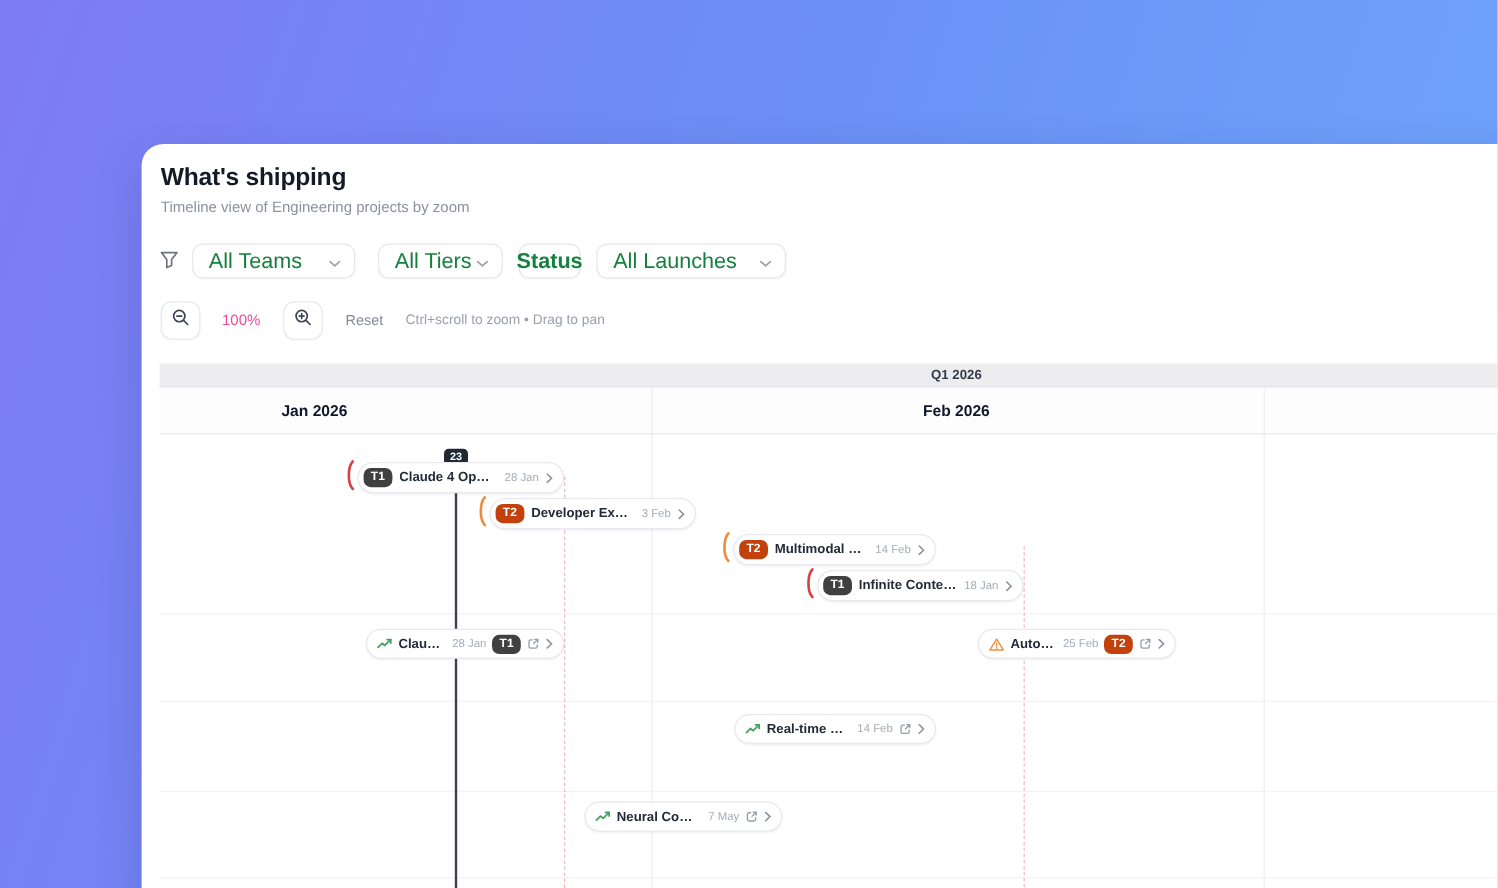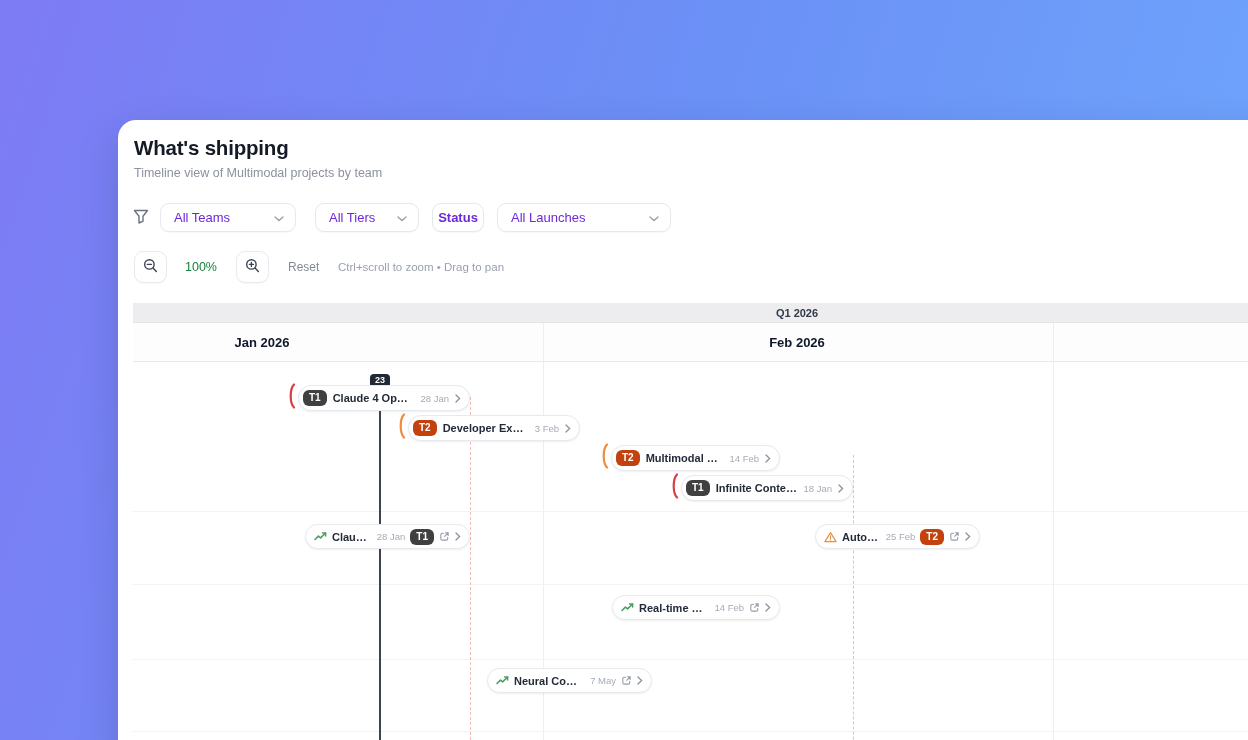--- a/index.html
+++ b/index.html
@@ -16,36 +16,36 @@
   }
   .page-title { position:absolute; left:16px; top:16px; font-size:20.5px; font-weight:700; color:#151b26; letter-spacing:-.2px; }
   .page-subtitle { position:absolute; left:16px; top:46px; font-size:12.5px; color:#8b919d; }
 
   
   .funnel { position:absolute; left:15px; top:89px; }
   .filter-btn {
     position:absolute; top:83px; height:29px; background:#fff;
     border:1px solid #e6e8ed; border-radius:9px;
     display:flex; align-items:center; justify-content:space-between;
-    padding:0 11px 0 13px; font-size:13px; color:#6d28d9; font-weight:500;
+    padding:0 11px 0 13px; font-size:18px; color:#15803d; font-weight:500;
     box-shadow:0 1px 1px rgba(23,30,54,.03); cursor:pointer;
   }
   .fb-teams { left:42px; width:136px; }
   .fb-tiers { left:197px; width:104px; }
   .fb-status { left:314px; width:52px; font-weight:600; justify-content:center; padding:0 24px; }
-  .fb-launches { left:379px; width:174px; }
+  .fb-launches { left:379px; width:158px; }
 
   
   .zoom-btn {
     position:absolute; top:131px; width:33px; height:32px; background:#fff;
     border:1px solid #e8eaee; border-radius:9px; display:flex; align-items:center; justify-content:center;
     box-shadow:0 1px 1px rgba(23,30,54,.03); cursor:pointer;
   }
   .zb-out { left:16px; } .zb-in { left:118px; }
-  .zoom-level { position:absolute; left:59px; top:140px; width:48px; text-align:center; font-size:12.5px; color:#15803d; }
+  .zoom-level { position:absolute; left:59px; top:140px; width:48px; text-align:center; font-size:12.5px; color:#ec4899; }
   .reset-btn { position:absolute; left:170px; top:140px; font-size:12px; color:#838a96; font-weight:500; cursor:pointer; }
   .zoom-hint { position:absolute; left:220px; top:141px; font-size:11.5px; color:#9aa1ad; }
 
   
   .timeline { position:absolute; left:15px; top:183px; width:1199px; height:507px; }
   .q1-bar { position:absolute; left:0; top:0; right:0; height:20px; background:#ededef; border-bottom:1px solid #e3e5e9; }
   .q1-label { position:absolute; left:664px; top:4px; transform:translateX(-50%); font-size:11px; font-weight:700; color:#323a4a; }
   .month-row { position:absolute; left:0; top:20px; right:0; height:39px; border-bottom:1px solid #e6e8ec; background:#fdfdfe; }
   .month-label { position:absolute; top:12px; transform:translateX(-50%); font-size:13px; font-weight:600; color:#0f172a; }
   .ml-jan { left:129px; } .ml-feb { left:664px;text-align:right; }
@@ -93,21 +93,21 @@
   .l3 { left:479px; top:292px; width:168px; }
   .l4 { left:354px; top:365px; width:165px; }
   .licon, .chev, .ext { flex:0 0 auto; display:flex; align-items:center; }
 </style>
 </head>
 <body>
 
 <div class="card">
 
   <div class="page-title">What's shipping</div>
-  <div class="page-subtitle">Timeline view of Multimodal projects by team</div>
+  <div class="page-subtitle">Timeline view of Engineering projects by zoom</div>
 
   <span class="funnel">
     <svg width="16" height="15" viewBox="0 0 16 15">
         <path d="M1.5 1.5h13L10 7.2v5l-4 1.8v-6.8L1.5 1.5z" fill="none" stroke="#6b7280" stroke-width="1.4" stroke-linejoin="round"></path>
       </svg>
   </span>
   <div class="filter-btn fb-teams">
     <span>All Teams</span>
     <span><svg width="10" height="6" viewBox="0 0 10 6">
           <path d="M1 1l4 3.6L9 1" fill="none" stroke="#9aa1ac" stroke-width="1.4" stroke-linecap="round"></path>

